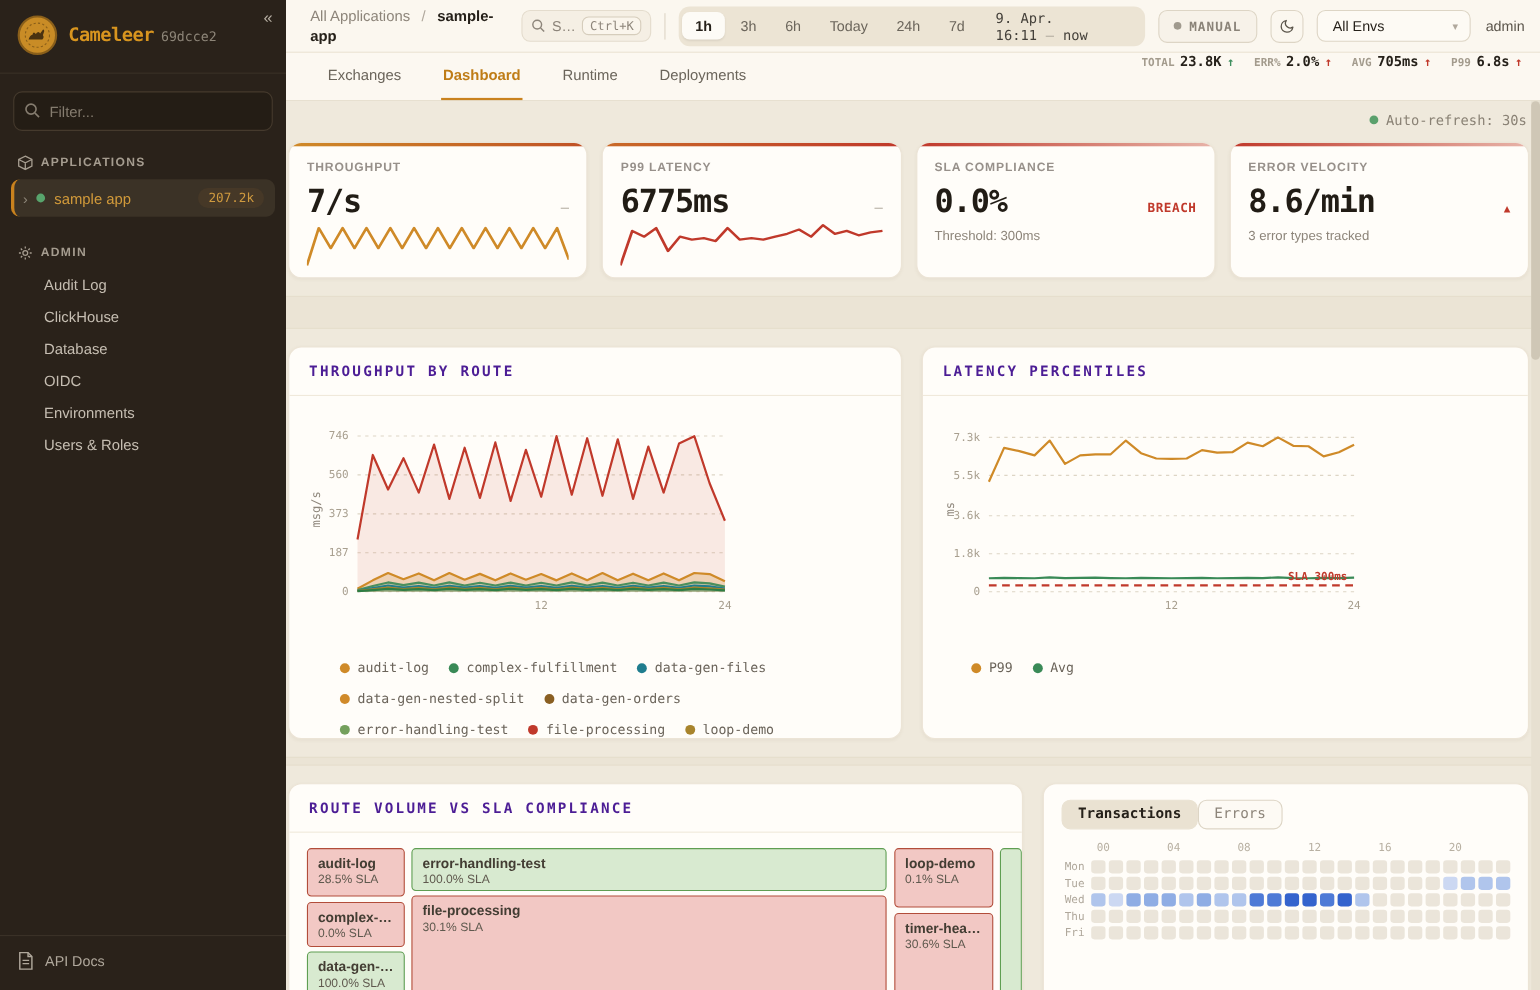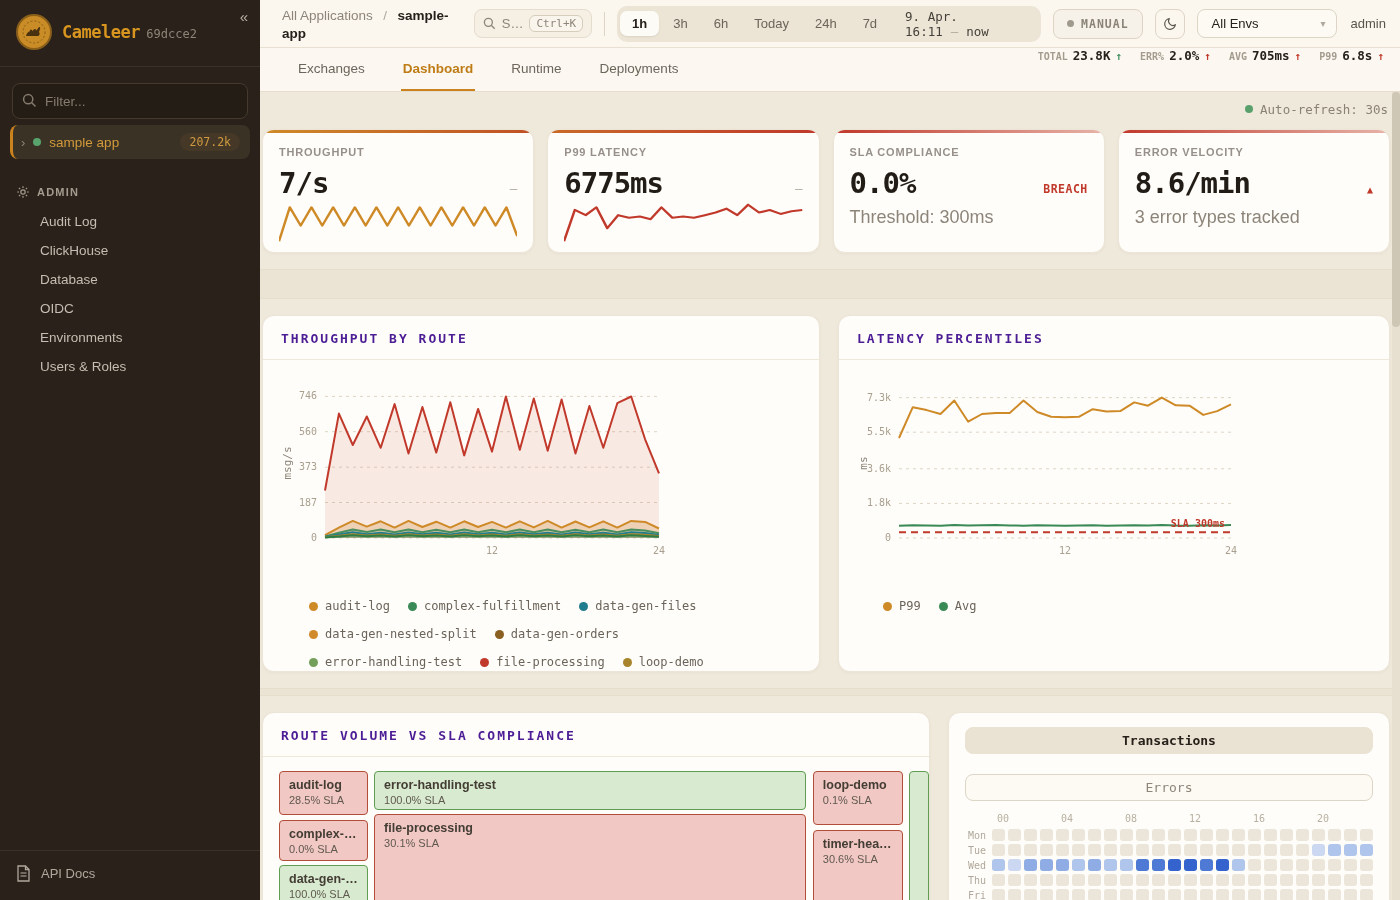--- a/index.html
+++ b/index.html
@@ -71,21 +71,21 @@
   .kpi { flex:1; background:#fffdf9; border:1px solid #ece4d6; border-radius:12px; height:124px; position:relative; overflow:hidden; padding:16px 16px 10px; box-shadow:0 1px 3px rgba(90,70,40,0.05); }
   .kpi::before { content:""; position:absolute; left:0; top:0; right:0; height:3px; }
   .kpi.g1::before { background:linear-gradient(90deg,#cf8a28,#c05126); }
   .kpi.g2::before { background:linear-gradient(90deg,#c96a28,#c0392b); }
   .kpi.g3::before { background:linear-gradient(90deg,#c0392b,#e7b3a8); }
   .kpi-title { font-size:11px; font-weight:bold; letter-spacing:0.8px; color:#97908a; }
   .kpi-valrow { display:flex; align-items:baseline; justify-content:space-between; margin-top:8px; }
   .kpi-value { font-family:"DejaVu Sans Mono", monospace; font-weight:bold; font-size:29px; color:#211c15; letter-spacing:-1px; }
   .kpi-delta { font-family:"DejaVu Sans Mono", monospace; font-size:12.5px; }
   .kpi-delta.breach { font-weight:bold; font-size:11.5px; letter-spacing:0.5px; }
-  .kpi-sub { font-size:18px; color:#8d857a; margin-top:7px; }
+  .kpi-sub { font-size:12px; color:#8d857a; margin-top:7px; }
   .kpi-spark { position:absolute; left:16px; right:16px; bottom:6px; height:46px; }
 
   .band { height:30px; background:#ebe4d5; margin:16px -10px 16px -2px; border-top:1px solid #e6decd; border-bottom:1px solid #e6decd; }
   .band.thin { height:8px; }
 
   .charts-row { display:flex; gap:18px; }
   .panel { background:#fffdf9; border:1px solid #ece4d6; border-radius:12px; box-shadow:0 1px 3px rgba(90,70,40,0.05); overflow:hidden; }
   .panel-head { padding:15px 18px 13px; border-bottom:1px solid #f0e9db; font-family:"DejaVu Sans Mono", monospace; font-weight:bold; font-size:13px; letter-spacing:2px; color:#4c1d95; }
   .panel-throughput { width:558px; height:357px; }
   .panel-latency { flex:1; height:357px; }
@@ -102,21 +102,21 @@
   .panel-treemap { width:668px; height:260px; }
   .panel-heatmap { flex:1; height:260px; }
   .treemap { position:relative; margin:14px 16px; height:200px; }
   .tm-box { position:absolute; border-radius:4px; padding:6px 9px; overflow:hidden; cursor:pointer; }
   .tm-box.red { background:#f2c8c4; border:1.5px solid #b24d3a; }
   .tm-box.green { background:#d8ead0; border:1.5px solid #5f9e52; }
   .tm-name { font-size:12.5px; font-weight:bold; color:#433d33; white-space:nowrap; overflow:hidden; text-overflow:ellipsis; }
   .tm-sla { font-size:11px; color:#5f594e; margin-top:2px; white-space:nowrap; }
 
   .hm-wrap { padding:14px 16px 0; }
-  .hm-toggles { display:flex; gap:20px;flex-direction:column; }
+  .hm-toggles { display:flex; gap:0; }
   .hm-toggle { font-family:"DejaVu Sans Mono", monospace; font-size:13px; padding:5px 14px; border-radius:8px; cursor:pointer; border:1px solid transparent; color:#8d857a; background:#fdfaf4; border-color:#ddd5c5; }
   .hm-toggle.active { background:#eae2d2; color:#26211a; font-weight:bold; border-color:#eae2d2; }
   .hm-grid { margin-top:12px; }
   .hm-hours { position:relative; height:13px; }
   .hm-hours span { position:absolute; font-family:"DejaVu Sans Mono", monospace; font-size:10px; color:#b8b0a2; }
   .hm-row { display:flex; align-items:center; margin-top:3px; }
   .hm-day { width:26px; font-family:"DejaVu Sans Mono", monospace; font-size:10px; color:#b0a89c; text-align:right; padding-right:0; }
   .hm-cells { display:flex; gap:3px; margin-left:6px; }
   .hm-cell { width:13px; height:12px; border-radius:3px; }
 
@@ -145,20 +145,26 @@
   <div class="filter-wrap">
     <span class="filter-icon">
       <svg width="15" height="15" viewBox="0 0 15 15">
           <circle cx="6.2" cy="6.2" r="4.6" fill="none" stroke="#857c6f" stroke-width="1.5"></circle>
           <line x1="9.8" y1="9.8" x2="13.5" y2="13.5" stroke="#857c6f" stroke-width="1.5"></line>
         </svg>
     </span>
     <input class="filter-input" placeholder="Filter..." style="">
   </div>
 
+  <div class="sb-section">
+    <svg width="14" height="14" viewBox="0 0 14 14">
+        <path d="M7 1 L13 4 L13 10 L7 13 L1 10 L1 4 Z M1 4 L7 7 L13 4 M7 7 L7 13" fill="none" stroke="#a59c8f" stroke-width="1.2"></path>
+      </svg>
+    <span>APPLICATIONS</span>
+  </div>
 
   <div class="app-item">
     <span class="app-chevron">›</span>
     <span class="dot dot-green"></span>
     <span class="app-label">sample app</span>
     <span class="app-badge">207.2k</span>
   </div>
 
   <div class="sb-section" style="padding-top:26px;">
     <svg width="14" height="14" viewBox="0 0 14 14">

